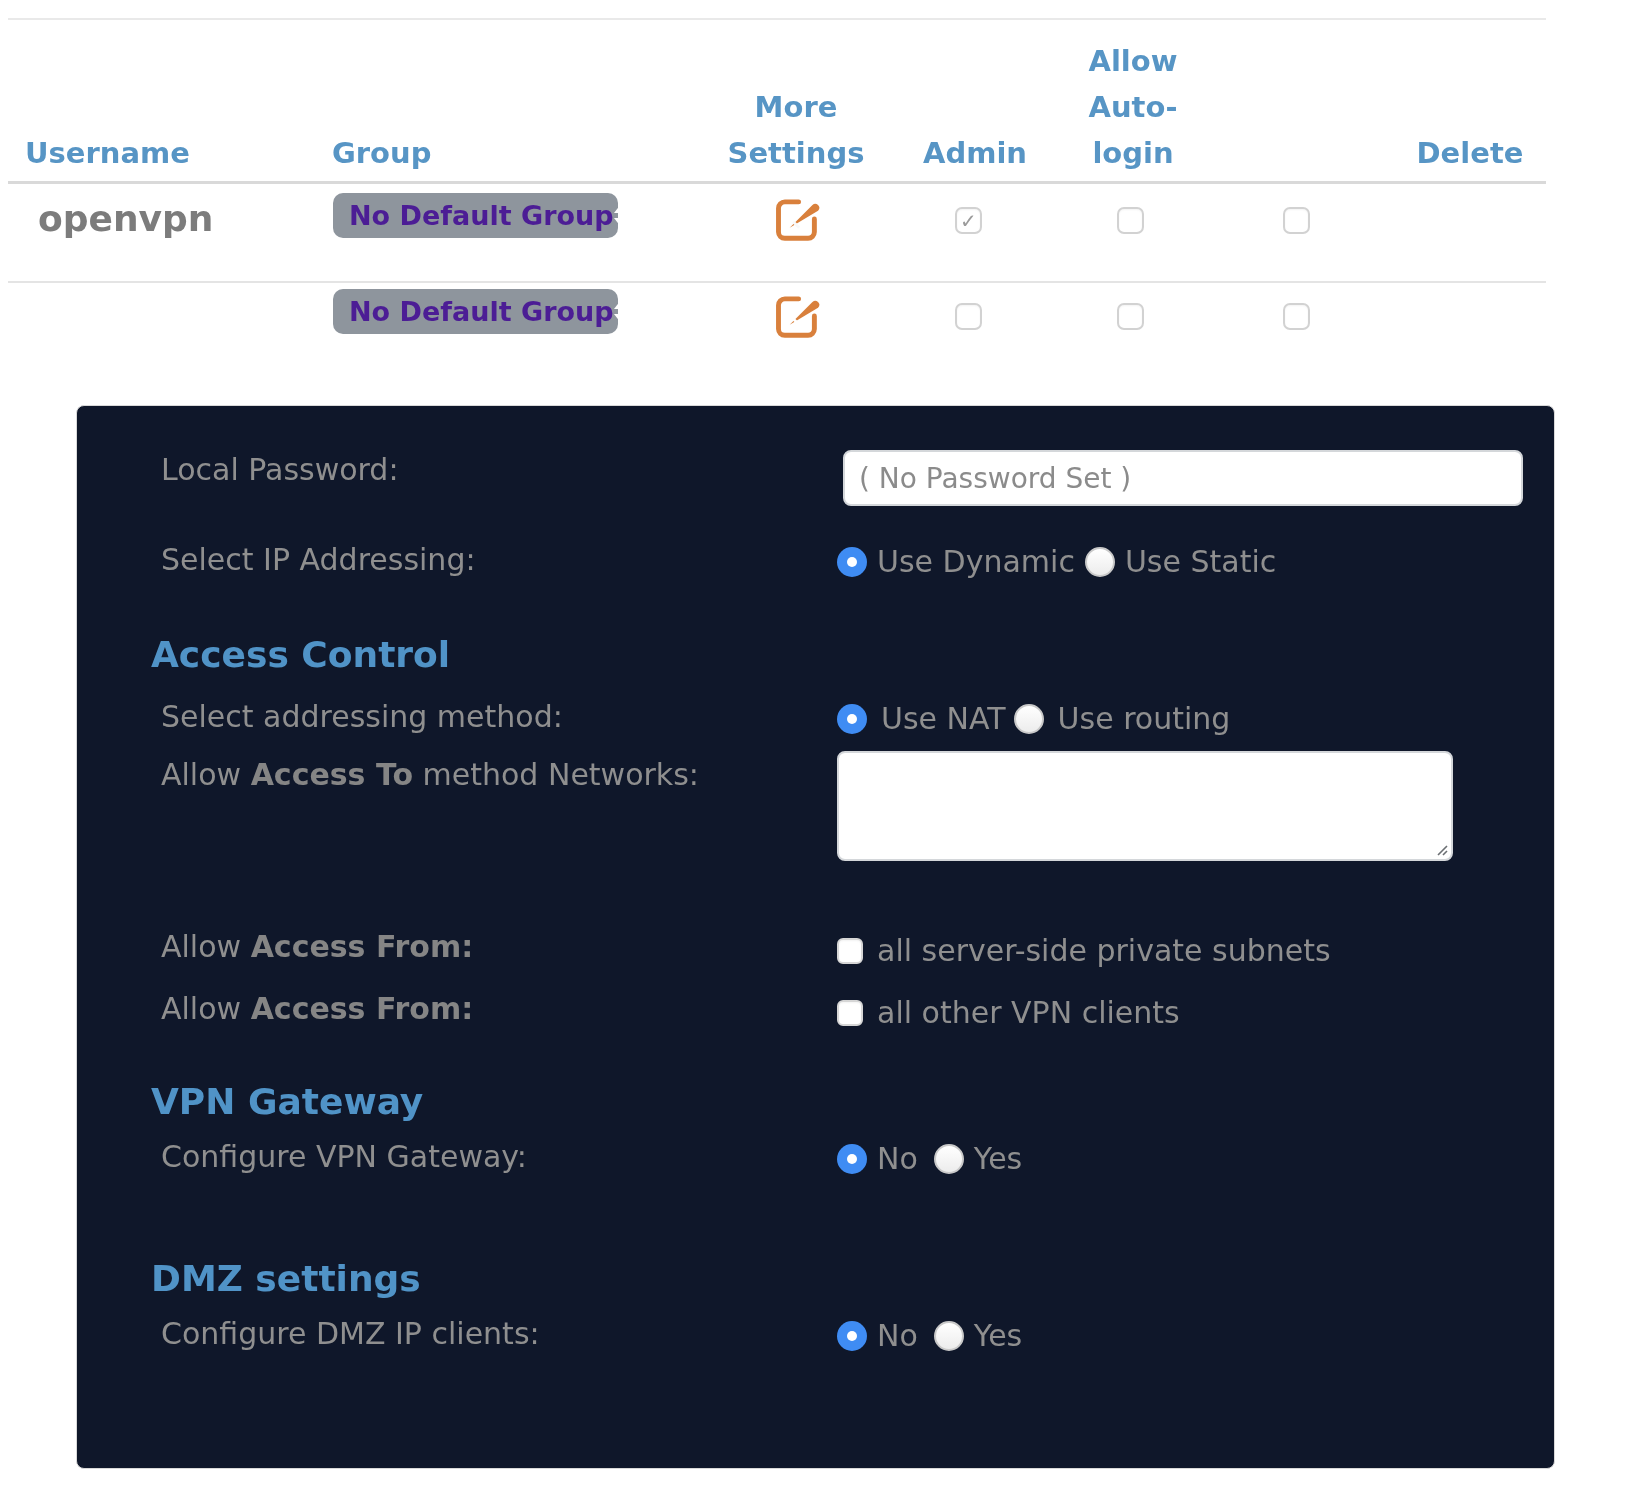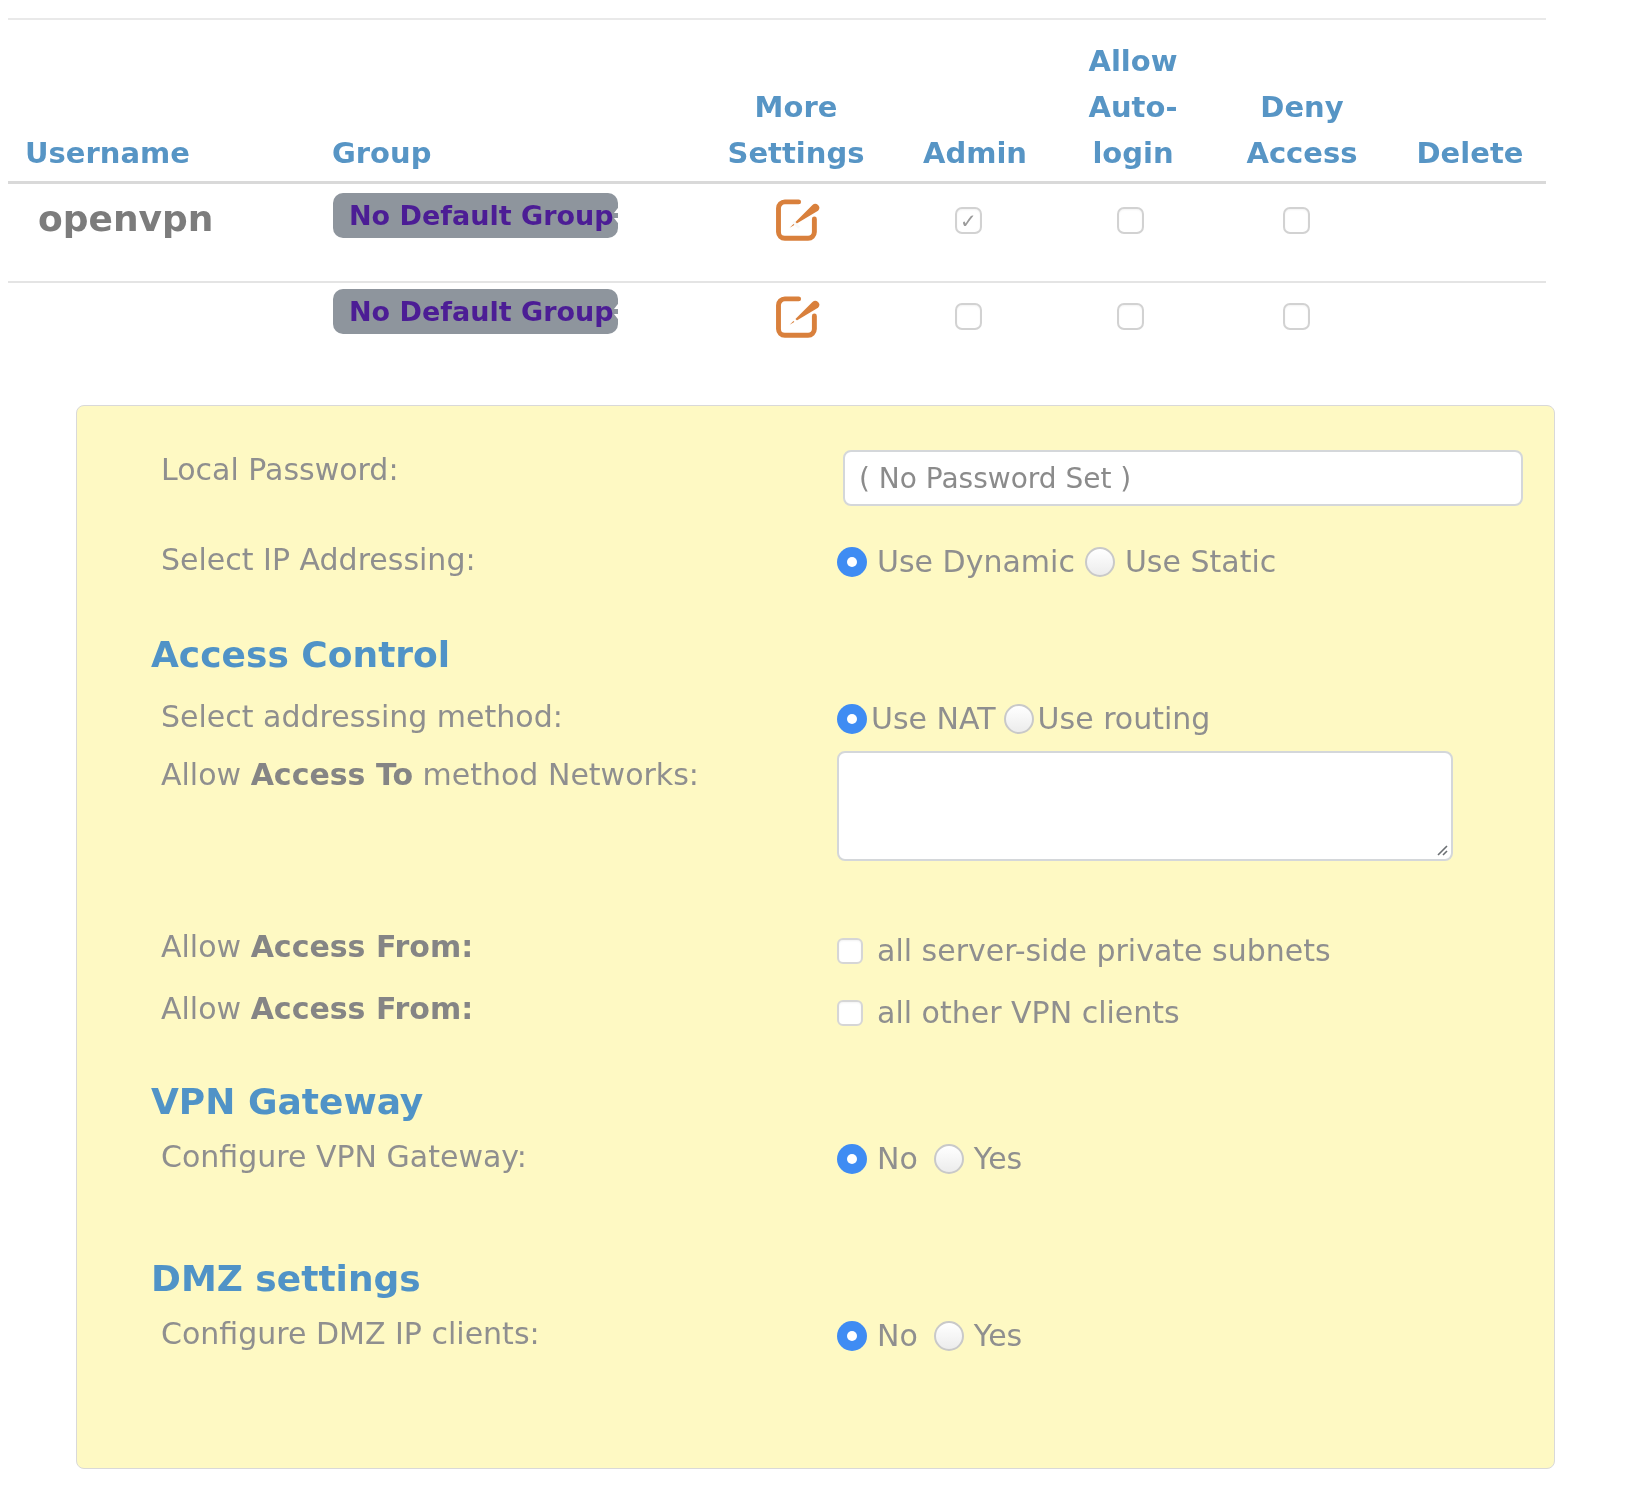--- a/index.html
+++ b/index.html
@@ -28,48 +28,47 @@
   .radio{width:30px;height:30px;border-radius:50%;box-sizing:border-box;flex:0 0 auto;}
   .radio.off{background:linear-gradient(180deg,#ffffff,#ececec);border:2px solid #c9c9c9;}
   .radio.on{background:#3f8cf3;position:relative;}
   .radio.on::after{content:"";position:absolute;width:10px;height:10px;border-radius:50%;background:#fff;top:10px;left:10px;}
   
   .user-name{position:absolute;left:38px;top:198px;font-size:36px;font-weight:bold;color:#7c7c7c;}
   .text-input{position:absolute;background:#fff;border:2px solid #cbcbcb;border-radius:8px;box-sizing:border-box;
               font-size:27px;color:#4a4a4a;padding:0 14px;font-family:inherit;outline:none;}
   .edit-btn{position:absolute;width:56px;height:56px;background:transparent;border:none;padding:0;cursor:pointer;}
   
-  .panel{position:absolute;left:76px;top:405px;width:1477px;height:1062px;background:#fef9c3;
+  .panel{position:absolute;left:76px;top:405px;width:1477px;height:1062px;background:#0f172a;
          border:1px solid #d9d9d9;border-radius:8px;}
   .plabel{position:absolute;font-size:30px;color:#8f8f8f;white-space:nowrap;}
   .plabel b{color:#858585;}
   .ptitle{position:absolute;font-size:36px;font-weight:bold;color:#5093c7;white-space:nowrap;}
   .pw-input{left:766px;top:44px;width:680px;height:56px;border:2px solid #d4d7da;font-size:28px;}
   .pw-input::placeholder{color:#8b8b8b;}
   .flexrow{position:absolute;display:flex;align-items:center;}
   .rlabel{font-size:30px;color:#8f8f8f;white-space:nowrap;}
-  .ml2{margin-left:4px;} .ml8{margin-left:8px;} .ml10{margin-left:10px;} .ml14{margin-left:14px;} .ml16{margin-left:16px;}
+  .ml2{margin-left:14px;} .ml8{margin-left:8px;} .ml10{margin-left:10px;} .ml14{margin-left:14px;} .ml16{margin-left:16px;}
   .ta-wrap{position:absolute;left:760px;top:345px;width:616px;height:110px;}
   .ta-wrap textarea{width:100%;height:100%;box-sizing:border-box;border:2px solid #d4d7da;border-radius:8px;
                     background:#fff;resize:none;outline:none;font-family:inherit;font-size:26px;color:#4a4a4a;padding:8px 12px;}
   .ta-grip{position:absolute;right:4px;bottom:4px;pointer-events:none;}
 </style>
 </head>
 <body>
 
 <div class="screen">
 
   <div class="rule" style="left:8px;top:18px;width:1538px;height:2px;"></div>
 
   <div class="th" style="left:25px;top:130px;">Username</div>
   <div class="th" style="left:332px;top:130px;">Group</div>
   <div class="th center" style="left:716px;top:84px;width:160px;">More Settings</div>
   <div class="th center" style="left:915px;top:130px;width:120px;">Admin</div>
   <div class="th center" style="left:1078px;top:38px;width:110px;">Allow Auto-login</div>
-  <div class="th center" style="left:1242px;top:84px;width:120px;">Deny Access</div>
   <div class="th center" style="left:1410px;top:130px;width:120px;">Delete</div>
 
   <div class="rule" style="left:8px;top:181px;width:1538px;height:3px;background:#d9d9d9;"></div>
 
   <div class="user-name">openvpn</div>
 
   <div class="select" style="left:333px;top:193px;">
     <span class="lbl">No Default Group</span>
     <span class="arrows">
         <i class="arr-up"></i>

